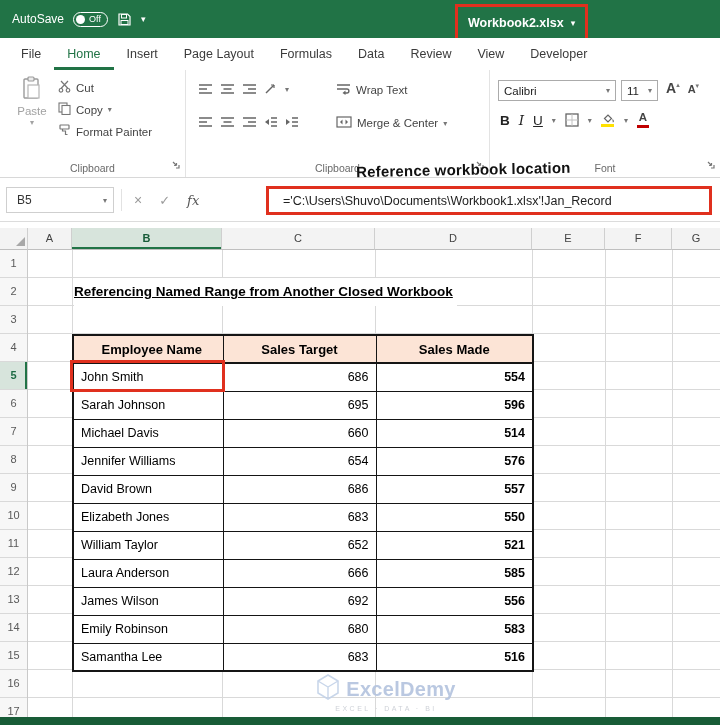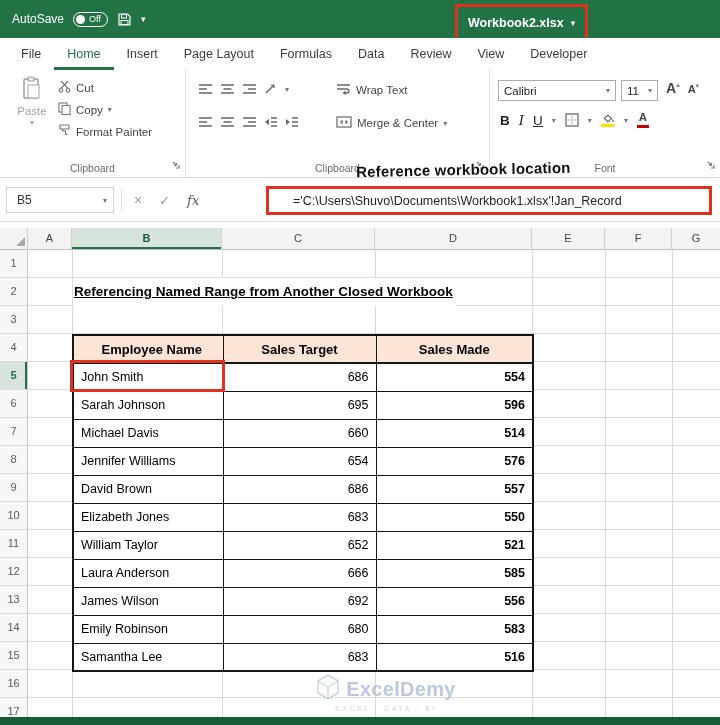--- a/index.html
+++ b/index.html
@@ -84,21 +84,21 @@
     display:flex; align-items:center; cursor:text; }
   .name-box .nb-text { flex:1; padding-left:10px; font-size:12px; color:#333; }
   .name-box .mini-caret { padding-right:6px; }
   .fb-sep { position:absolute; left:121px; top:11px; width:1px; height:22px; background:#e2e2e2; }
   .fb-btns { position:absolute; left:134px; top:9px; height:26px; display:flex; align-items:center; gap:17px; }
   .fb-cancel { color:#9a9a9a; font-size:14px; cursor:pointer; }
   .fb-enter { color:#9a9a9a; font-size:13px; cursor:pointer; }
   .fb-fx { color:#555; font-size:13px; font-style:italic; font-family:"DejaVu Serif",serif; cursor:pointer; }
   .formula-box { position:absolute; left:266px; right:8px; top:8px; height:29px; border:3px solid #E0301E;
     background:#fff; display:flex; align-items:center; }
-  .formula-text { padding-left:24px; font-size:12.5px; color:#222; white-space:nowrap; overflow:hidden; }
+  .formula-text { padding-left:14px; font-size:12.5px; color:#222; white-space:nowrap; overflow:hidden; }
 
   
   .sheet { position:absolute; top:228px; left:0; width:720px; }
   .col-headers { display:flex; height:22px; }
   .ch { height:22px; line-height:20px; text-align:center; font-size:11px; color:#424242; background:#F3F3F3;
     border-right:1px solid #cfcfcf; border-bottom:1px solid #bfbfbf; cursor:pointer; }
   .ch.corner { position:relative; cursor:default; }
   .ch.corner::after { content:""; position:absolute; right:2px; bottom:3px; width:0; height:0;
     border-style:solid; border-width:0 0 9px 9px; border-color:transparent transparent #a8a8a8 transparent; }
   .ch.sel { background:#D7E4DC; color:#175B38; box-shadow:inset 0 -2px 0 #217346; font-weight:600; }

